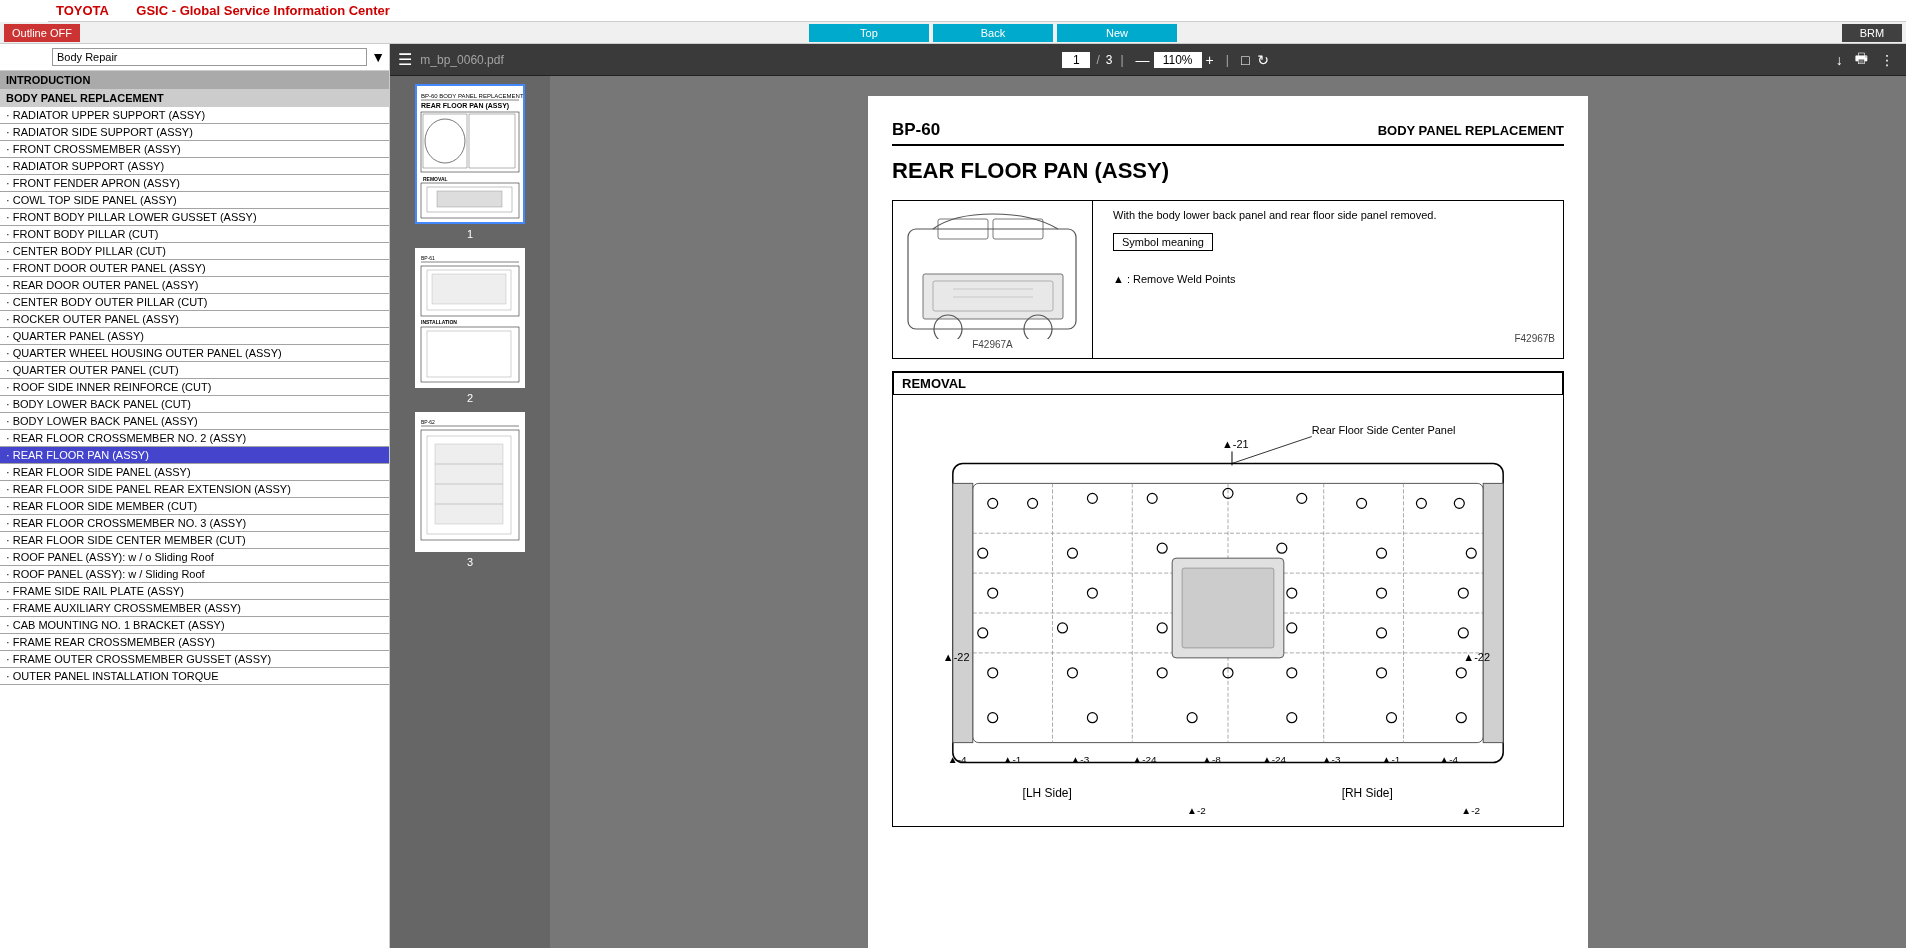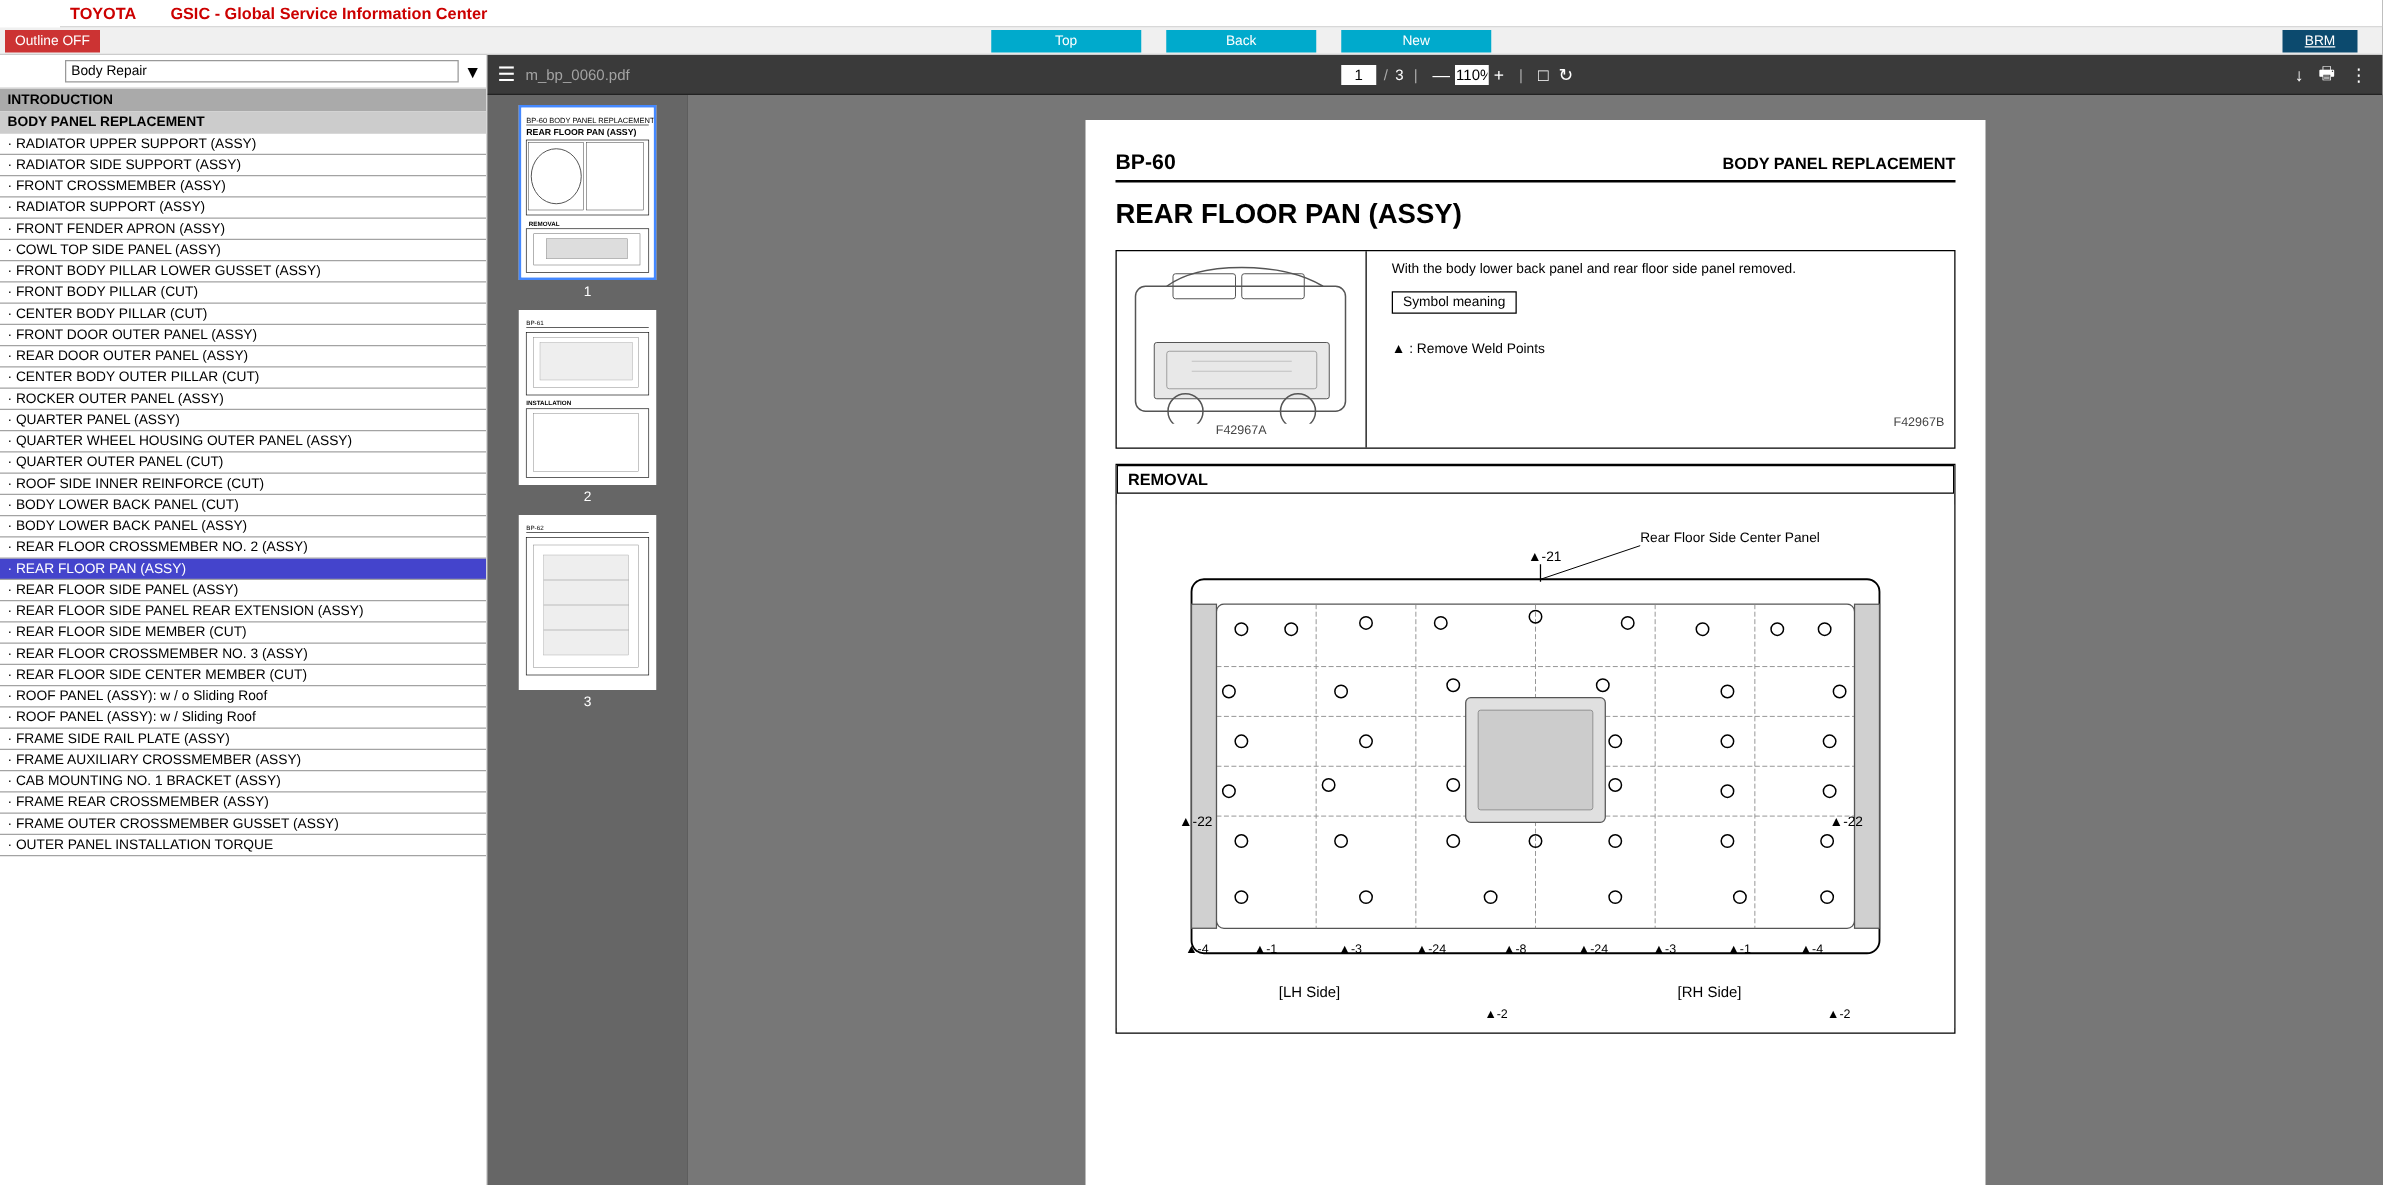--- a/index.html
+++ b/index.html
@@ -7,21 +7,21 @@
 
     
     #header { display: flex; align-items: center; height: 22px; background: #fff; border-bottom: 1px solid #ccc; padding: 0 8px; margin-left: 48px; }
     #toyota-logo { color: #cc0000; font-weight: bold; font-size: 13px; margin-right: 8px; }
     #gsic-title { color: #cc0000; font-size: 13px; font-weight: bold; }
 
     
     #navbar { display: flex; align-items: center; height: 22px; background: #f0f0f0; border-bottom: 1px solid #ccc; position: relative; }
     #outline-off-btn { background: #cc3333; color: #fff; font-size: 11px; padding: 1px 8px; margin-left: 4px; cursor: pointer; border: none; height: 18px; }
     .nav-btn { background: #00aacc; color: #fff; font-size: 11px; padding: 1px 20px; margin: 0 2px; cursor: pointer; border: none; height: 18px; min-width: 120px; }
-    #brm-btn { position: absolute; right: 20px; background: #0c4a6e; color: #fff; font-size: 11px; padding: 1px 8px; cursor: pointer; border: none; height: 18px; min-width: 60px; text-decoration: underline; }
+    #brm-btn { position: absolute; right: 4px; background: #404040; color: #fff; font-size: 11px; padding: 1px 8px; cursor: pointer; border: none; height: 18px; min-width: 60px; }
 
     
     #main { display: flex; height: calc(948px - 44px); }
 
     
     #sidebar { width: 390px; min-width: 390px; background: #fff; border-right: 1px solid #ccc; display: flex; flex-direction: column; overflow: hidden; }
     #sidebar-search { padding: 4px; border-bottom: 1px solid #ccc; display: flex; align-items: center; }
     #sidebar-search input { width: 100%; border: 1px solid #999; padding: 2px 4px; font-size: 11px; margin-left: 48px; }
     #sidebar-scroll { flex: 1; overflow-y: auto; }
     .sidebar-section-header { background: #aaaaaa; color: #000; font-weight: bold; font-size: 11px; padding: 3px 6px; }
@@ -32,21 +32,21 @@
     
     #pdf-area { flex: 1; display: flex; flex-direction: column; background: #555; overflow: hidden; }
 
     
     #pdf-toolbar { display: flex; align-items: center; background: #3a3a3a; height: 32px; padding: 0 8px; color: #fff; font-size: 12px; border-bottom: 1px solid #222; }
     #pdf-toolbar .menu-icon { font-size: 16px; margin-right: 8px; cursor: pointer; }
     #pdf-filename { font-size: 12px; color: #a3a3a3; margin-right: auto; }
     .pdf-nav { display: flex; align-items: center; gap: 4px; }
     .pdf-page-input { width: 28px; background: #fff; border: none; text-align: center; font-size: 12px; padding: 1px; }
     .pdf-separator { color: #aaa; margin: 0 2px; }
-    .pdf-zoom-input { width: 27px; background: #fff; border: none; text-align: center; font-size: 12px; padding: 1px; }
+    .pdf-zoom-input { width: 48px; background: #fff; border: none; text-align: center; font-size: 12px; padding: 1px; }
     .pdf-btn { background: none; border: none; color: #fff; font-size: 14px; cursor: pointer; padding: 2px 4px; }
     #pdf-toolbar-right { display: flex; align-items: center; gap: 4px; margin-left: auto; }
 
     
     #pdf-content { flex: 1; display: flex; overflow: hidden; }
 
     
     #thumbnails { width: 160px; background: #666; overflow-y: auto; padding: 8px 4px; display: flex; flex-direction: column; align-items: center; gap: 8px; }
     .thumb-container { display: flex; flex-direction: column; align-items: center; cursor: pointer; }
     .thumb { width: 110px; height: 140px; background: #fff; border: 2px solid transparent; display: flex; align-items: center; justify-content: center; overflow: hidden; }
@@ -85,21 +85,21 @@
 <body>
 
 <div id="header">
   <span id="toyota-logo">TOYOTA</span>
   <span style="margin: 0 8px; color:#666;">&nbsp;</span>
   <span id="gsic-title">GSIC - Global Service Information Center</span>
 </div>
 
 <div id="navbar">
   <button id="outline-off-btn">Outline OFF</button>
-  <div style="flex:1; display:flex; justify-content:center; gap:16px;">
+  <div style="flex:1; display:flex; justify-content:center; ">
     <button class="nav-btn">Top</button>
     <button class="nav-btn">Back</button>
     <button class="nav-btn">New</button>
   </div>
   <button id="brm-btn">BRM</button>
 </div>
 
 <div id="main">
 
   <div id="sidebar">

